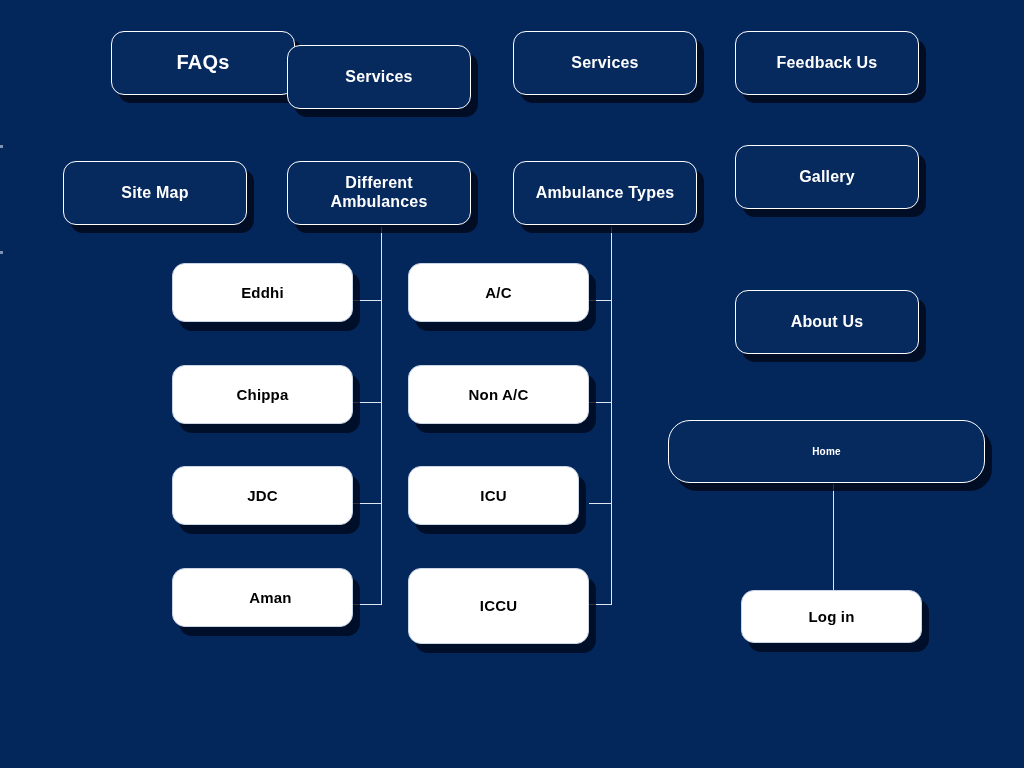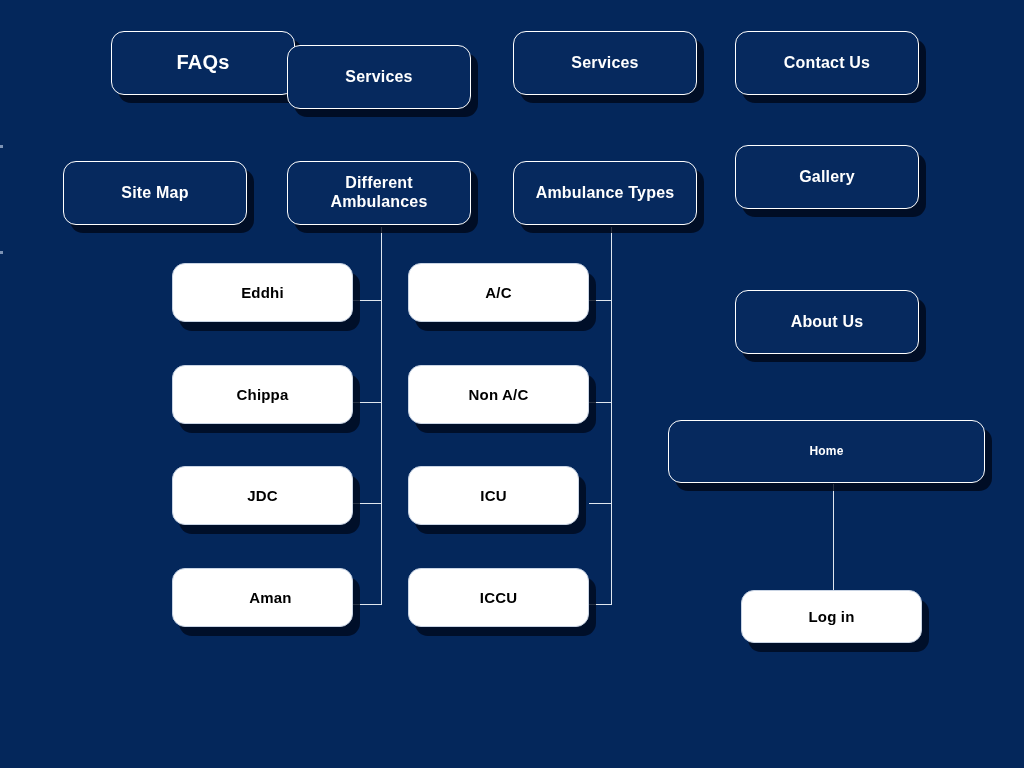--- a/index.html
+++ b/index.html
@@ -102,21 +102,21 @@
 
   <div class="node dark" style="left:287px; top:45px; width:184px; height:64px; font-size:16px;">
     <span class="lbl">Services</span>
   </div>
 
   <div class="node dark" style="left:513px; top:31px; width:184px; height:64px; font-size:16px;">
     <span class="lbl">Services</span>
   </div>
 
   <div class="node dark" style="left:735px; top:31px; width:184px; height:64px; font-size:16px;">
-    <span class="lbl">Contact Us</span>
+    <span class="lbl">Feedback Us</span>
   </div>
 
   <div class="node dark" style="left:63px; top:161px; width:184px; height:64px; font-size:16px;">
     <span class="lbl">Site Map</span>
   </div>
 
   <div class="node dark" style="left:287px; top:161px; width:184px; height:64px; font-size:16px;">
     <span class="lbl">Different Ambulances</span>
   </div>
 
@@ -125,21 +125,21 @@
   </div>
 
   <div class="node dark" style="left:735px; top:145px; width:184px; height:64px; font-size:16px;align-items:center;">
     <span class="lbl">Gallery</span>
   </div>
 
   <div class="node dark" style="left:735px; top:290px; width:184px; height:64px; font-size:16px;">
     <span class="lbl">About Us</span>
   </div>
 
-  <div class="node dark" style="left:668px; top:420px; width:317px; height:63px; font-size:12px;">
+  <div class="node dark" style="left:668px; top:420px; width:317px; height:63px; font-size:10px;border-radius:22px;">
     <span class="lbl">Home</span>
   </div>
 
   <div class="node light" style="left:741px; top:590px; width:181px; height:53px; font-size:15px;">
     <span class="lbl">Log in</span>
   </div>
 
   <div class="node light" style="left:172px; top:263px; width:181px; height:59px; font-size:15px;">
     <span class="lbl">Eddhi</span>
   </div>
@@ -161,17 +161,17 @@
   </div>
 
   <div class="node light" style="left:408px; top:365px; width:181px; height:59px; font-size:15px;">
     <span class="lbl">Non A/C</span>
   </div>
 
   <div class="node light" style="left:408px; top:466px; width:171px; height:59px; font-size:15px;">
     <span class="lbl">ICU</span>
   </div>
 
-  <div class="node light" style="left:408px; top:568px; width:181px; height:59px; font-size:15px;">
+  <div class="node light" style="left:408px; top:568px; width:181px; height:76px; font-size:15px;">
     <span class="lbl">ICCU</span>
   </div>
 
 </div>
 
 </body></html>

